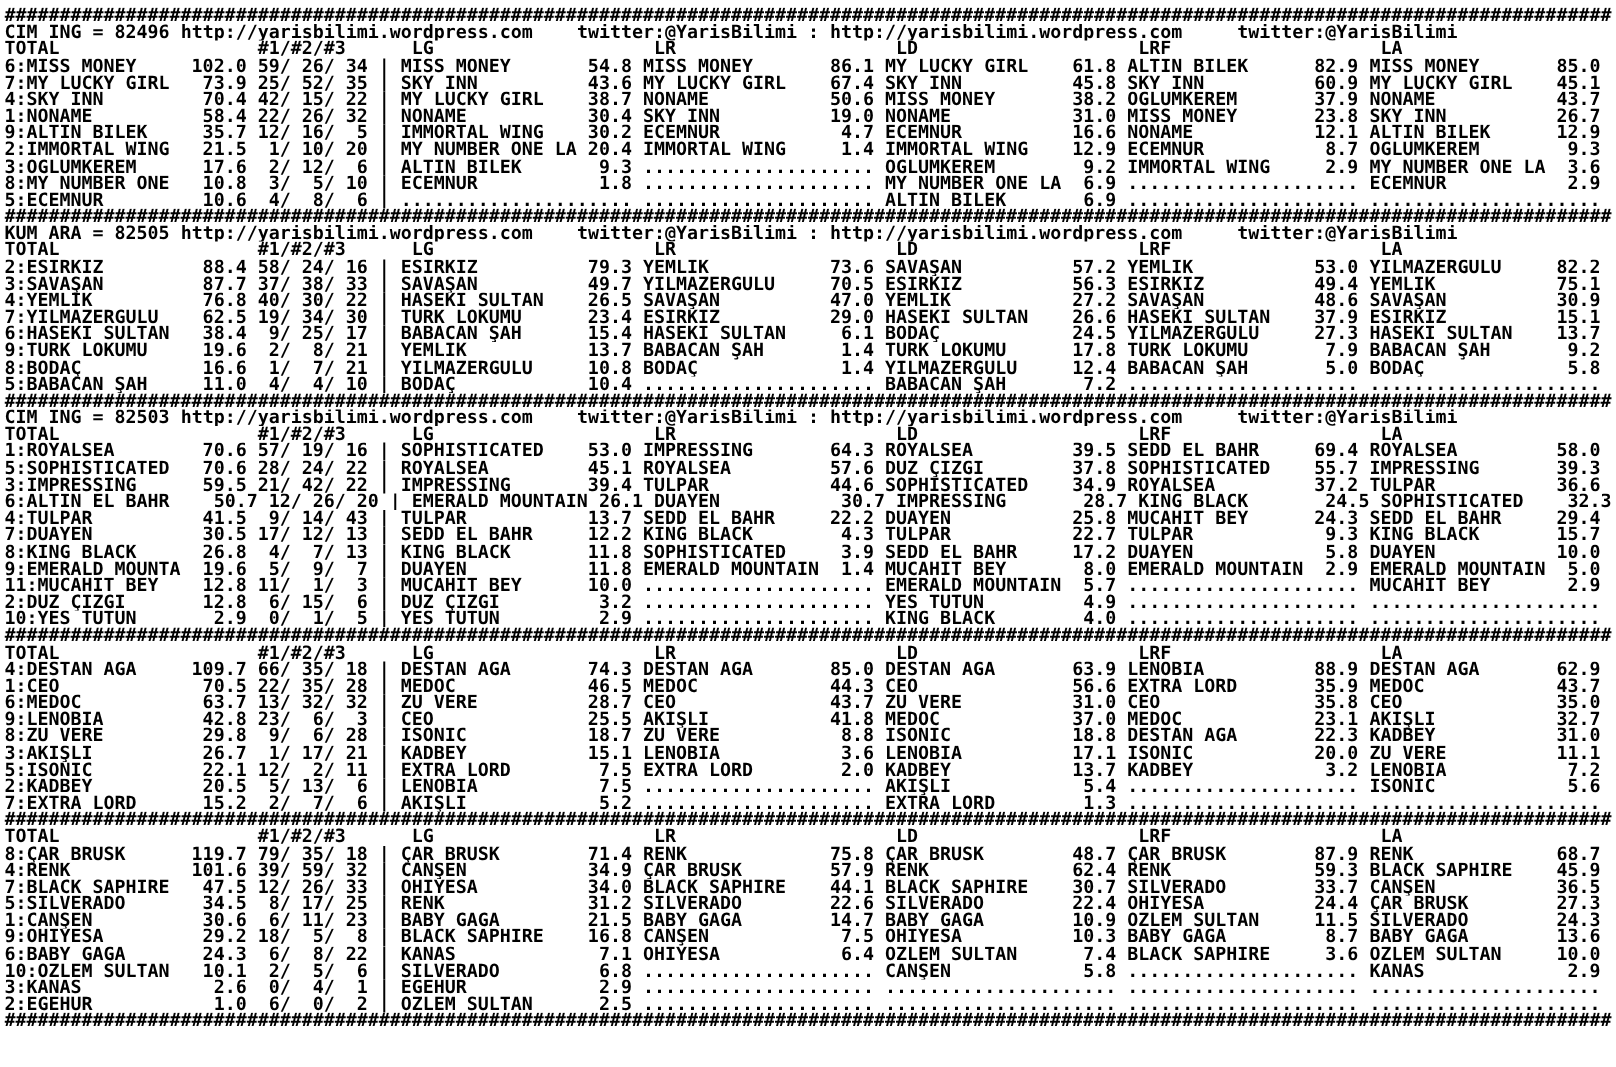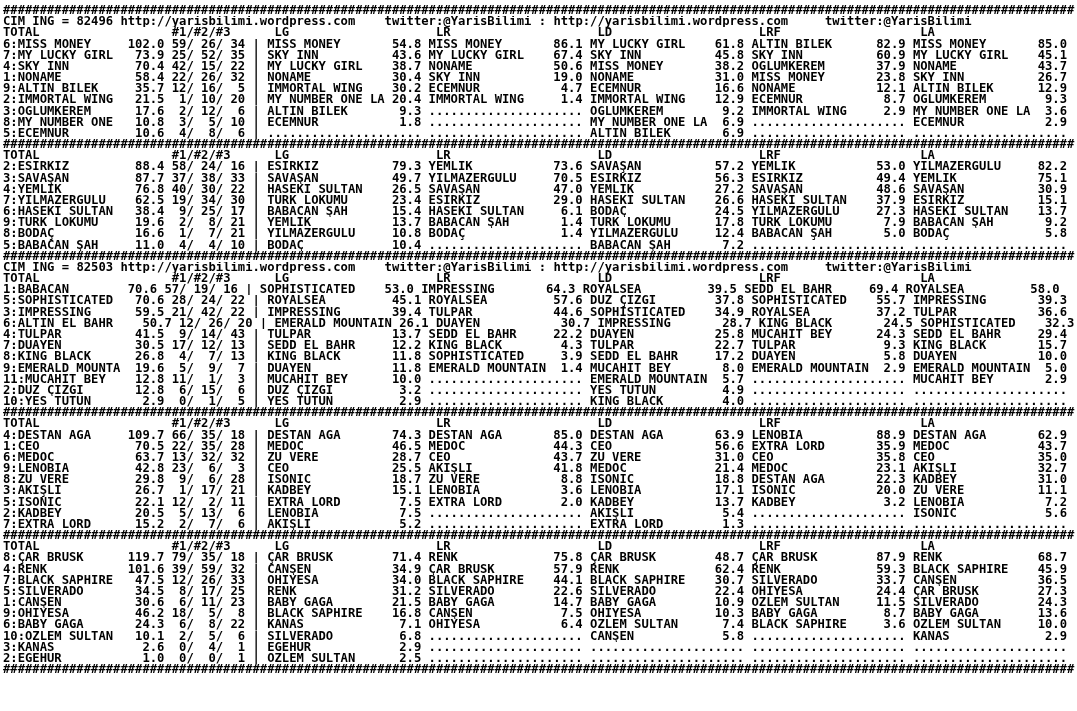--- a/index.html
+++ b/index.html
@@ -21,60 +21,61 @@
     <div class="ln"><span>6:MISS MONEY    </span><span> 102.0</span><span> 59/ 26/ 34</span><span> | </span><span>MISS MONEY      </span><span> 54.8</span> <span>MISS MONEY      </span><span> 86.1</span> <span>MY LUCKY GIRL   </span><span> 61.8</span> <span>ALTIN BİLEK     </span><span> 82.9</span> <span>MISS MONEY      </span><span> 85.0</span></div>
     <div class="ln"><span>7:MY LUCKY GIRL </span><span>  73.9</span><span> 25/ 52/ 35</span><span> | </span><span>SKY INN         </span><span> 43.6</span> <span>MY LUCKY GIRL   </span><span> 67.4</span> <span>SKY INN         </span><span> 45.8</span> <span>SKY INN         </span><span> 60.9</span> <span>MY LUCKY GIRL   </span><span> 45.1</span></div>
     <div class="ln"><span>4:SKY INN       </span><span>  70.4</span><span> 42/ 15/ 22</span><span> | </span><span>MY LUCKY GIRL   </span><span> 38.7</span> <span>NONAME          </span><span> 50.6</span> <span>MISS MONEY      </span><span> 38.2</span> <span>OĞLUMKEREM      </span><span> 37.9</span> <span>NONAME          </span><span> 43.7</span></div>
     <div class="ln"><span>1:NONAME        </span><span>  58.4</span><span> 22/ 26/ 32</span><span> | </span><span>NONAME          </span><span> 30.4</span> <span>SKY INN         </span><span> 19.0</span> <span>NONAME          </span><span> 31.0</span> <span>MISS MONEY      </span><span> 23.8</span> <span>SKY INN         </span><span> 26.7</span></div>
     <div class="ln"><span>9:ALTIN BİLEK   </span><span>  35.7</span><span> 12/ 16/  5</span><span> | </span><span>IMMORTAL WING   </span><span> 30.2</span> <span>ECEMNUR         </span><span>  4.7</span> <span>ECEMNUR         </span><span> 16.6</span> <span>NONAME          </span><span> 12.1</span> <span>ALTIN BİLEK     </span><span> 12.9</span></div>
     <div class="ln"><span>2:IMMORTAL WING </span><span>  21.5</span><span>  1/ 10/ 20</span><span> | </span><span>MY NUMBER ONE LA</span><span> 20.4</span> <span>IMMORTAL WING   </span><span>  1.4</span> <span>IMMORTAL WING   </span><span> 12.9</span> <span>ECEMNUR         </span><span>  8.7</span> <span>OĞLUMKEREM      </span><span>  9.3</span></div>
     <div class="ln"><span>3:OĞLUMKEREM    </span><span>  17.6</span><span>  2/ 12/  6</span><span> | </span><span>ALTIN BİLEK     </span><span>  9.3</span> <span>.....................</span> <span>OĞLUMKEREM      </span><span>  9.2</span> <span>IMMORTAL WING   </span><span>  2.9</span> <span>MY NUMBER ONE LA</span><span>  3.6</span></div>
     <div class="ln"><span>8:MY NUMBER ONE </span><span>  10.8</span><span>  3/  5/ 10</span><span> | </span><span>ECEMNUR         </span><span>  1.8</span> <span>.....................</span> <span>MY NUMBER ONE LA</span><span>  6.9</span> <span>.....................</span> <span>ECEMNUR         </span><span>  2.9</span></div>
     <div class="ln"><span>5:ECEMNUR       </span><span>  10.6</span><span>  4/  8/  6</span><span> | </span><span>.....................</span> <span>.....................</span> <span>ALTIN BİLEK     </span><span>  6.9</span> <span>.....................</span> <span>.....................</span></div>
     <div class="ln"><span>##################################################################################################################################################</span></div>
+    <div class="ln"><span>KUM ARA</span> = <span>82505</span> <span>http://yarisbilimi.wordpress.com</span>    <span>twitter:</span><span>@YarisBilimi</span> : <span>http://yarisbilimi.wordpress.com</span>     <span>twitter:</span><span>@YarisBilimi</span></div>
     <div class="ln"><span>TOTAL</span>                  <span>#1/#2/#3</span>      <span>LG</span>                    <span>LR</span>                    <span>LD</span>                    <span>LRF</span>                   <span>LA</span></div>
     <div class="ln"><span>2:ESİRKIZ       </span><span>  88.4</span><span> 58/ 24/ 16</span><span> | </span><span>ESİRKIZ         </span><span> 79.3</span> <span>YEMLİK          </span><span> 73.6</span> <span>SAVAŞAN         </span><span> 57.2</span> <span>YEMLİK          </span><span> 53.0</span> <span>YILMAZERGÜLÜ    </span><span> 82.2</span></div>
     <div class="ln"><span>3:SAVAŞAN       </span><span>  87.7</span><span> 37/ 38/ 33</span><span> | </span><span>SAVAŞAN         </span><span> 49.7</span> <span>YILMAZERGÜLÜ    </span><span> 70.5</span> <span>ESİRKIZ         </span><span> 56.3</span> <span>ESİRKIZ         </span><span> 49.4</span> <span>YEMLİK          </span><span> 75.1</span></div>
     <div class="ln"><span>4:YEMLİK        </span><span>  76.8</span><span> 40/ 30/ 22</span><span> | </span><span>HASEKİ SULTAN   </span><span> 26.5</span> <span>SAVAŞAN         </span><span> 47.0</span> <span>YEMLİK          </span><span> 27.2</span> <span>SAVAŞAN         </span><span> 48.6</span> <span>SAVAŞAN         </span><span> 30.9</span></div>
     <div class="ln"><span>7:YILMAZERGÜLÜ  </span><span>  62.5</span><span> 19/ 34/ 30</span><span> | </span><span>TÜRK LOKUMU     </span><span> 23.4</span> <span>ESİRKIZ         </span><span> 29.0</span> <span>HASEKİ SULTAN   </span><span> 26.6</span> <span>HASEKİ SULTAN   </span><span> 37.9</span> <span>ESİRKIZ         </span><span> 15.1</span></div>
     <div class="ln"><span>6:HASEKİ SULTAN </span><span>  38.4</span><span>  9/ 25/ 17</span><span> | </span><span>BABACAN ŞAH     </span><span> 15.4</span> <span>HASEKİ SULTAN   </span><span>  6.1</span> <span>BODAÇ           </span><span> 24.5</span> <span>YILMAZERGÜLÜ    </span><span> 27.3</span> <span>HASEKİ SULTAN   </span><span> 13.7</span></div>
     <div class="ln"><span>9:TÜRK LOKUMU   </span><span>  19.6</span><span>  2/  8/ 21</span><span> | </span><span>YEMLİK          </span><span> 13.7</span> <span>BABACAN ŞAH     </span><span>  1.4</span> <span>TÜRK LOKUMU     </span><span> 17.8</span> <span>TÜRK LOKUMU     </span><span>  7.9</span> <span>BABACAN ŞAH     </span><span>  9.2</span></div>
     <div class="ln"><span>8:BODAÇ         </span><span>  16.6</span><span>  1/  7/ 21</span><span> | </span><span>YILMAZERGÜLÜ    </span><span> 10.8</span> <span>BODAÇ           </span><span>  1.4</span> <span>YILMAZERGÜLÜ    </span><span> 12.4</span> <span>BABACAN ŞAH     </span><span>  5.0</span> <span>BODAÇ           </span><span>  5.8</span></div>
     <div class="ln"><span>5:BABACAN ŞAH   </span><span>  11.0</span><span>  4/  4/ 10</span><span> | </span><span>BODAÇ           </span><span> 10.4</span> <span>.....................</span> <span>BABACAN ŞAH     </span><span>  7.2</span> <span>.....................</span> <span>.....................</span></div>
     <div class="ln"><span>##################################################################################################################################################</span></div>
     <div class="ln"><span>CIM ING</span> = <span>82503</span> <span>http://yarisbilimi.wordpress.com</span>    <span>twitter:</span><span>@YarisBilimi</span> : <span>http://yarisbilimi.wordpress.com</span>     <span>twitter:</span><span>@YarisBilimi</span></div>
     <div class="ln"><span>TOTAL</span>                  <span>#1/#2/#3</span>      <span>LG</span>                    <span>LR</span>                    <span>LD</span>                    <span>LRF</span>                   <span>LA</span></div>
-    <div class="ln"><span>1:BABACAN      </span><span>  70.6</span><span> 57/ 19/ 16</span><span> | </span><span>SOPHISTICATED   </span><span> 53.0</span> <span>IMPRESSING      </span><span> 64.3</span> <span>ROYALSEA        </span><span> 39.5</span> <span>SEDD EL BAHR    </span><span> 69.4</span> <span>ROYALSEA        </span><span> 58.0</span></div>
+    <div class="ln"><span>1:ROYALSEA      </span><span>  70.6</span><span> 57/ 19/ 16</span><span> | </span><span>SOPHISTICATED   </span><span> 53.0</span> <span>IMPRESSING      </span><span> 64.3</span> <span>ROYALSEA        </span><span> 39.5</span> <span>SEDD EL BAHR    </span><span> 69.4</span> <span>ROYALSEA        </span><span> 58.0</span></div>
     <div class="ln"><span>5:SOPHISTICATED </span><span>  70.6</span><span> 28/ 24/ 22</span><span> | </span><span>ROYALSEA        </span><span> 45.1</span> <span>ROYALSEA        </span><span> 57.6</span> <span>DÜZ ÇİZGİ       </span><span> 37.8</span> <span>SOPHISTICATED   </span><span> 55.7</span> <span>IMPRESSING      </span><span> 39.3</span></div>
     <div class="ln"><span>3:IMPRESSING    </span><span>  59.5</span><span> 21/ 42/ 22</span><span> | </span><span>IMPRESSING      </span><span> 39.4</span> <span>TULPAR          </span><span> 44.6</span> <span>SOPHISTICATED   </span><span> 34.9</span> <span>ROYALSEA        </span><span> 37.2</span> <span>TULPAR          </span><span> 36.6</span></div>
     <div class="ln"><span>6:ALTIN EL BAHR  </span><span>  50.7</span><span> 12/ 26/ 20</span><span> | </span><span>EMERALD MOUNTAIN</span><span> 26.1</span> <span>DUAYEN          </span><span> 30.7</span> <span>IMPRESSING      </span><span> 28.7</span> <span>KING BLACK      </span><span> 24.5</span> <span>SOPHISTICATED   </span><span> 32.3</span></div>
     <div class="ln"><span>4:TULPAR        </span><span>  41.5</span><span>  9/ 14/ 43</span><span> | </span><span>TULPAR          </span><span> 13.7</span> <span>SEDD EL BAHR    </span><span> 22.2</span> <span>DUAYEN          </span><span> 25.8</span> <span>MÜCAHİT BEY     </span><span> 24.3</span> <span>SEDD EL BAHR    </span><span> 29.4</span></div>
     <div class="ln"><span>7:DUAYEN        </span><span>  30.5</span><span> 17/ 12/ 13</span><span> | </span><span>SEDD EL BAHR    </span><span> 12.2</span> <span>KING BLACK      </span><span>  4.3</span> <span>TULPAR          </span><span> 22.7</span> <span>TULPAR          </span><span>  9.3</span> <span>KING BLACK      </span><span> 15.7</span></div>
     <div class="ln"><span>8:KING BLACK    </span><span>  26.8</span><span>  4/  7/ 13</span><span> | </span><span>KING BLACK      </span><span> 11.8</span> <span>SOPHISTICATED   </span><span>  3.9</span> <span>SEDD EL BAHR    </span><span> 17.2</span> <span>DUAYEN          </span><span>  5.8</span> <span>DUAYEN          </span><span> 10.0</span></div>
     <div class="ln"><span>9:EMERALD MOUNTA</span><span>  19.6</span><span>  5/  9/  7</span><span> | </span><span>DUAYEN          </span><span> 11.8</span> <span>EMERALD MOUNTAIN</span><span>  1.4</span> <span>MÜCAHİT BEY     </span><span>  8.0</span> <span>EMERALD MOUNTAIN</span><span>  2.9</span> <span>EMERALD MOUNTAIN</span><span>  5.0</span></div>
     <div class="ln"><span>11:MÜCAHİT BEY  </span><span>  12.8</span><span> 11/  1/  3</span><span> | </span><span>MÜCAHİT BEY     </span><span> 10.0</span> <span>.....................</span> <span>EMERALD MOUNTAIN</span><span>  5.7</span> <span>.....................</span> <span>MÜCAHİT BEY     </span><span>  2.9</span></div>
     <div class="ln"><span>2:DÜZ ÇİZGİ     </span><span>  12.8</span><span>  6/ 15/  6</span><span> | </span><span>DÜZ ÇİZGİ       </span><span>  3.2</span> <span>.....................</span> <span>YES TÜTÜN       </span><span>  4.9</span> <span>.....................</span> <span>.....................</span></div>
     <div class="ln"><span>10:YES TÜTÜN    </span><span>   2.9</span><span>  0/  1/  5</span><span> | </span><span>YES TÜTÜN       </span><span>  2.9</span> <span>.....................</span> <span>KING BLACK      </span><span>  4.0</span> <span>.....................</span> <span>.....................</span></div>
     <div class="ln"><span>##################################################################################################################################################</span></div>
     <div class="ln"><span>TOTAL</span>                  <span>#1/#2/#3</span>      <span>LG</span>                    <span>LR</span>                    <span>LD</span>                    <span>LRF</span>                   <span>LA</span></div>
     <div class="ln"><span>4:DESTAN AGA    </span><span> 109.7</span><span> 66/ 35/ 18</span><span> | </span><span>DESTAN AGA      </span><span> 74.3</span> <span>DESTAN AGA      </span><span> 85.0</span> <span>DESTAN AGA      </span><span> 63.9</span> <span>LENOBIA         </span><span> 88.9</span> <span>DESTAN AGA      </span><span> 62.9</span></div>
     <div class="ln"><span>1:CEO           </span><span>  70.5</span><span> 22/ 35/ 28</span><span> | </span><span>MEDOC           </span><span> 46.5</span> <span>MEDOC           </span><span> 44.3</span> <span>CEO             </span><span> 56.6</span> <span>EXTRA LORD      </span><span> 35.9</span> <span>MEDOC           </span><span> 43.7</span></div>
     <div class="ln"><span>6:MEDOC         </span><span>  63.7</span><span> 13/ 32/ 32</span><span> | </span><span>ZU VERE         </span><span> 28.7</span> <span>CEO             </span><span> 43.7</span> <span>ZU VERE         </span><span> 31.0</span> <span>CEO             </span><span> 35.8</span> <span>CEO             </span><span> 35.0</span></div>
-    <div class="ln"><span>9:LENOBIA       </span><span>  42.8</span><span> 23/  6/  3</span><span> | </span><span>CEO             </span><span> 25.5</span> <span>AKIŞLI          </span><span> 41.8</span> <span>MEDOC           </span><span> 21.4</span> <span>MEDOC           </span><span> 23.1</span> <span>AKIŞLI          </span><span> 32.7</span></div>
+    <div class="ln"><span>9:LENOBIA       </span><span>  42.8</span><span> 23/  6/  3</span><span> | </span><span>CEO             </span><span> 25.5</span> <span>AKIŞLI          </span><span> 41.8</span> <span>MEDOC           </span><span> 37.0</span> <span>MEDOC           </span><span> 23.1</span> <span>AKIŞLI          </span><span> 32.7</span></div>
     <div class="ln"><span>8:ZU VERE       </span><span>  29.8</span><span>  9/  6/ 28</span><span> | </span><span>ISONIC          </span><span> 18.7</span> <span>ZU VERE         </span><span>  8.8</span> <span>ISONIC          </span><span> 18.8</span> <span>DESTAN AGA      </span><span> 22.3</span> <span>KADBEY          </span><span> 31.0</span></div>
     <div class="ln"><span>3:AKIŞLI        </span><span>  26.7</span><span>  1/ 17/ 21</span><span> | </span><span>KADBEY          </span><span> 15.1</span> <span>LENOBIA         </span><span>  3.6</span> <span>LENOBIA         </span><span> 17.1</span> <span>ISONIC          </span><span> 20.0</span> <span>ZU VERE         </span><span> 11.1</span></div>
     <div class="ln"><span>5:ISONIC        </span><span>  22.1</span><span> 12/  2/ 11</span><span> | </span><span>EXTRA LORD      </span><span>  7.5</span> <span>EXTRA LORD      </span><span>  2.0</span> <span>KADBEY          </span><span> 13.7</span> <span>KADBEY          </span><span>  3.2</span> <span>LENOBIA         </span><span>  7.2</span></div>
     <div class="ln"><span>2:KADBEY        </span><span>  20.5</span><span>  5/ 13/  6</span><span> | </span><span>LENOBIA         </span><span>  7.5</span> <span>.....................</span> <span>AKIŞLI          </span><span>  5.4</span> <span>.....................</span> <span>ISONIC          </span><span>  5.6</span></div>
     <div class="ln"><span>7:EXTRA LORD    </span><span>  15.2</span><span>  2/  7/  6</span><span> | </span><span>AKIŞLI          </span><span>  5.2</span> <span>.....................</span> <span>EXTRA LORD      </span><span>  1.3</span> <span>.....................</span> <span>.....................</span></div>
     <div class="ln"><span>##################################################################################################################################################</span></div>
     <div class="ln"><span>TOTAL</span>                  <span>#1/#2/#3</span>      <span>LG</span>                    <span>LR</span>                    <span>LD</span>                    <span>LRF</span>                   <span>LA</span></div>
     <div class="ln"><span>8:ÇAR BRUSK     </span><span> 119.7</span><span> 79/ 35/ 18</span><span> | </span><span>ÇAR BRUSK       </span><span> 71.4</span> <span>RENK            </span><span> 75.8</span> <span>ÇAR BRUSK       </span><span> 48.7</span> <span>ÇAR BRUSK       </span><span> 87.9</span> <span>RENK            </span><span> 68.7</span></div>
     <div class="ln"><span>4:RENK          </span><span> 101.6</span><span> 39/ 59/ 32</span><span> | </span><span>CANŞEN          </span><span> 34.9</span> <span>ÇAR BRUSK       </span><span> 57.9</span> <span>RENK            </span><span> 62.4</span> <span>RENK            </span><span> 59.3</span> <span>BLACK SAPHIRE   </span><span> 45.9</span></div>
     <div class="ln"><span>7:BLACK SAPHIRE </span><span>  47.5</span><span> 12/ 26/ 33</span><span> | </span><span>OHİYESA         </span><span> 34.0</span> <span>BLACK SAPHIRE   </span><span> 44.1</span> <span>BLACK SAPHIRE   </span><span> 30.7</span> <span>SILVERADO       </span><span> 33.7</span> <span>CANŞEN          </span><span> 36.5</span></div>
     <div class="ln"><span>5:SILVERADO     </span><span>  34.5</span><span>  8/ 17/ 25</span><span> | </span><span>RENK            </span><span> 31.2</span> <span>SILVERADO       </span><span> 22.6</span> <span>SILVERADO       </span><span> 22.4</span> <span>OHİYESA         </span><span> 24.4</span> <span>ÇAR BRUSK       </span><span> 27.3</span></div>
     <div class="ln"><span>1:CANŞEN        </span><span>  30.6</span><span>  6/ 11/ 23</span><span> | </span><span>BABY GAGA       </span><span> 21.5</span> <span>BABY GAGA       </span><span> 14.7</span> <span>BABY GAGA       </span><span> 10.9</span> <span>ÖZLEM SULTAN    </span><span> 11.5</span> <span>SILVERADO       </span><span> 24.3</span></div>
-    <div class="ln"><span>9:OHİYESA       </span><span>  46.2</span><span> 18/  5/  8</span><span> | </span><span>BLACK SAPHIRE   </span><span> 16.8</span> <span>CANŞEN          </span><span>  7.5</span> <span>OHİYESA         </span><span> 10.3</span> <span>BABY GAGA       </span><span>  8.7</span> <span>BABY GAGA       </span><span> 13.6</span></div>
+    <div class="ln"><span>9:OHİYESA       </span><span>  29.2</span><span> 18/  5/  8</span><span> | </span><span>BLACK SAPHIRE   </span><span> 16.8</span> <span>CANŞEN          </span><span>  7.5</span> <span>OHİYESA         </span><span> 10.3</span> <span>BABY GAGA       </span><span>  8.7</span> <span>BABY GAGA       </span><span> 13.6</span></div>
     <div class="ln"><span>6:BABY GAGA     </span><span>  24.3</span><span>  6/  8/ 22</span><span> | </span><span>KANAS           </span><span>  7.1</span> <span>OHİYESA         </span><span>  6.4</span> <span>ÖZLEM SULTAN    </span><span>  7.4</span> <span>BLACK SAPHIRE   </span><span>  3.6</span> <span>ÖZLEM SULTAN    </span><span> 10.0</span></div>
     <div class="ln"><span>10:ÖZLEM SULTAN </span><span>  10.1</span><span>  2/  5/  6</span><span> | </span><span>SILVERADO       </span><span>  6.8</span> <span>.....................</span> <span>CANŞEN          </span><span>  5.8</span> <span>.....................</span> <span>KANAS           </span><span>  2.9</span></div>
     <div class="ln"><span>3:KANAS         </span><span>   2.6</span><span>  0/  4/  1</span><span> | </span><span>EGEHÜR          </span><span>  2.9</span> <span>.....................</span> <span>.....................</span> <span>.....................</span> <span>.....................</span></div>
-    <div class="ln"><span>2:EGEHÜR        </span><span>   1.0</span><span>  0/  0/  1</span><span> | </span><span>ÖZLEM SULTAN    </span><span>  2.5</span> <span>.....................</span> <span>.....................</span> <span>.....................</span> <span>.....................</span></div>
+    <div class="ln"><span>2:EGEHÜR        </span><span>   1.0</span><span>  6/  0/  2</span><span> | </span><span>ÖZLEM SULTAN    </span><span>  2.5</span> <span>.....................</span> <span>.....................</span> <span>.....................</span> <span>.....................</span></div>
     <div class="ln"><span>##################################################################################################################################################</span></div>
   </div>
 
 </body></html>

